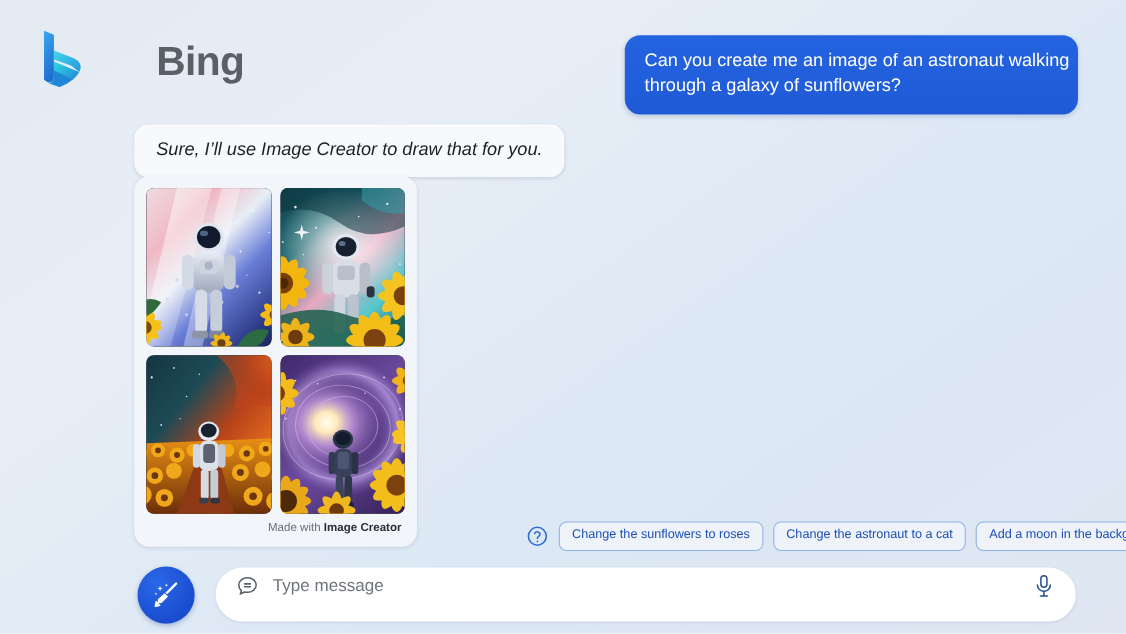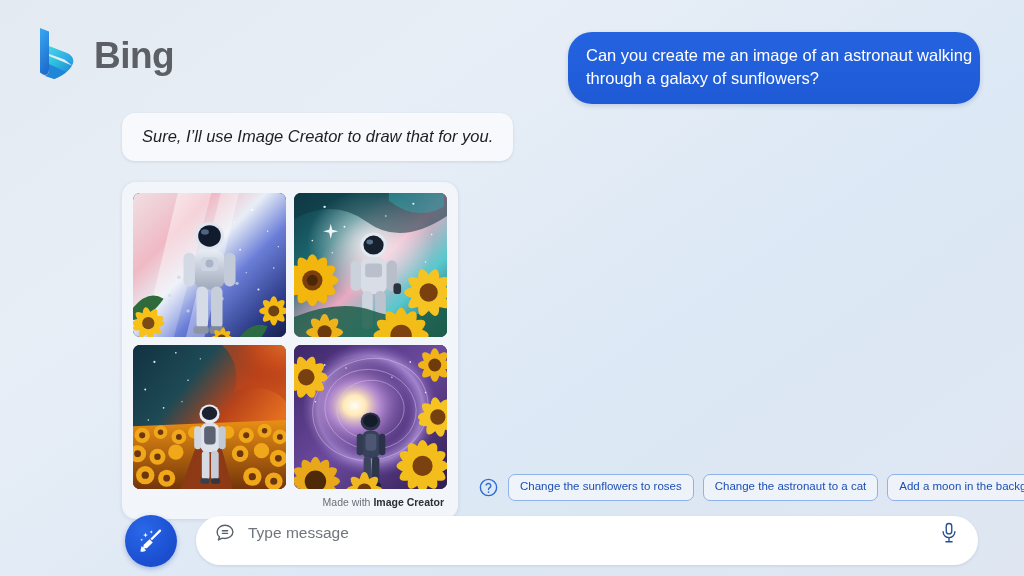--- a/index.html
+++ b/index.html
@@ -25,31 +25,32 @@
     align-items: center;
     gap: 14px;
   }
   .brand-logo { width: 44px; height: 58px; display: block; }
   .brand-name {
     font-size: 37px;
     font-weight: 600;
     color: #5c6066;
     letter-spacing: -0.5px;
     line-height: 1;
+    margin-left: 48px;
   }
 
   
   .bubble-user {
     position: absolute;
     right: 44px;
     top: 32px;
     max-width: 412px;
     background: linear-gradient(180deg, #2463e0 0%, #1f5ad6 100%);
     color: #ffffff;
-    border-radius: 24px;
+    border-radius: 14px;
     padding: 12px 5px 13px 18px;
     font-size: 16.5px;
     line-height: 1.42;
     box-shadow: 0 2px 5px rgba(30,60,130,0.18);
   }
 
   .bubble-bot {
     position: absolute;
     left: 122px;
     top: 113px;
@@ -60,22 +61,22 @@
     font-size: 16.5px;
     line-height: 1.4;
     box-shadow: 0 1px 3px rgba(40,60,100,0.13);
     font-style: italic;
   }
 
   
   .result-card {
     position: absolute;
     left: 122px;
-    top: 182px;
-    width: 336px;
+    top: 160px;
+    width: 257px;
     background: #f2f5fa;
     border-radius: 14px;
     padding: 11px 11px 6px 11px;
     box-shadow: 0 1px 4px rgba(40,60,100,0.12);
   }
   .image-grid {
     display: grid;
     grid-template-columns: 1fr 1fr;
     gap: 8px;
   }

